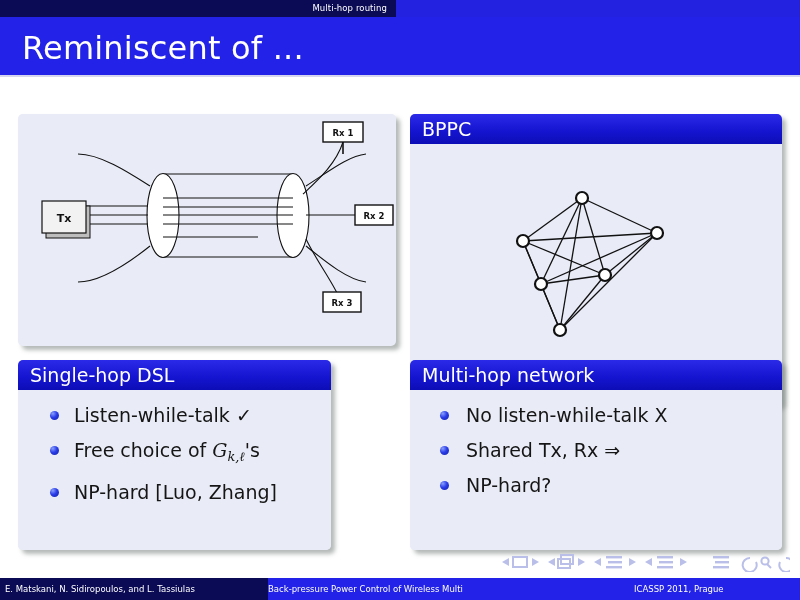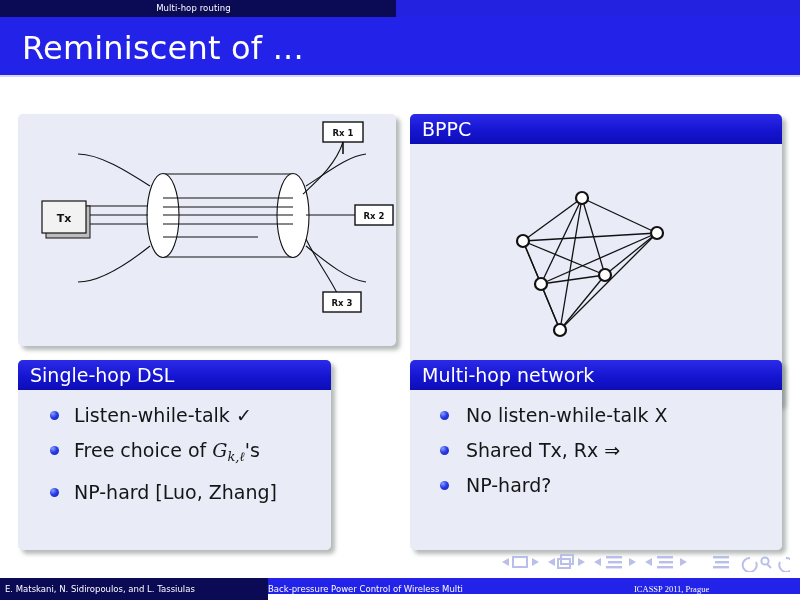--- a/index.html
+++ b/index.html
@@ -24,21 +24,21 @@
     background: #2222e0;
   }
   .nav-section {
     position: absolute;
     left: 0; top: 0;
     width: 396px; height: 17px;
     background: #0a0a55;
     color: #ffffff;
     font-size: 8.5px;
     line-height: 17px;
-    text-align: center;
+    text-align: right;
     padding-right: 9px;
     box-sizing: border-box;
     letter-spacing: 0.1px;
   }
   .title-bar {
     position: absolute;
     left: 0; top: 17px;
     width: 800px; height: 58px;
     background: #2222e8;
   }
@@ -111,21 +111,21 @@
   #block-multi ul.bullets li { padding-left: 56px; }
   #block-multi ul.bullets li .dot { left: 30px; }
 
   .mathvar { font-family: "DejaVu Serif", serif; font-style: italic; }
   .sub { font-size: 0.68em; vertical-align: -0.28em; font-family:"DejaVu Serif", serif; font-style: italic;}
 
   
   .footer {
     position: absolute;
     left: 0; top: 578px;
-    width: 800px; height: 16px;
+    width: 800px; height: 22px;
     background: #2222e8;
   }
   .footer-authors {
     position: absolute;
     left: 0; top: 0;
     width: 268px; height: 22px;
     background: #0a0a55;
     color: #ffffff;
     font-size: 8.5px;
     line-height: 22px;
@@ -144,21 +144,20 @@
     overflow: hidden;
     white-space: nowrap;
   }
   .footer-venue {
     position: absolute;
     left: 634px; top: 0;
     color: #ffffff;
     font-size: 8.5px;
     line-height: 22px;
     white-space: nowrap;
-    font-family: Liberation Serif, serif;
   }
   .footer-page {
     position: absolute;
     right: 8px; top: 16px;
     color: #ffffff;
     font-size: 13px;
     line-height: 22px;
     white-space: nowrap;
   }
 

